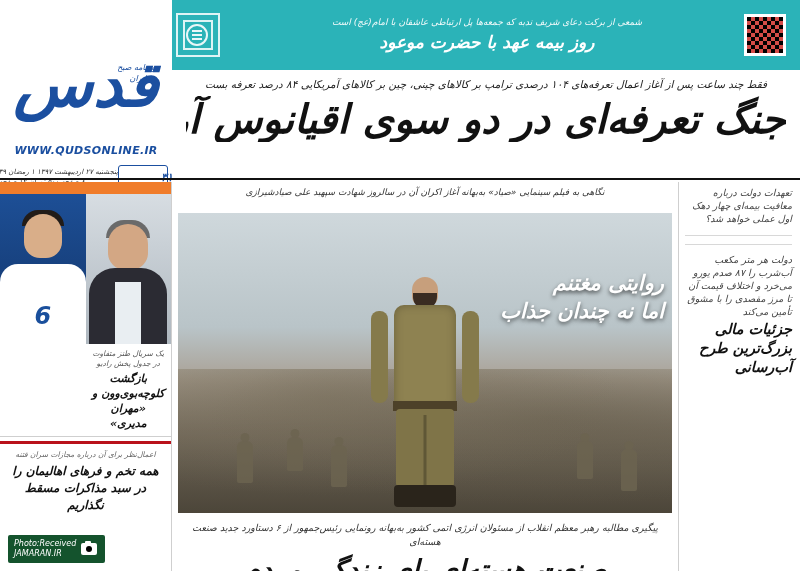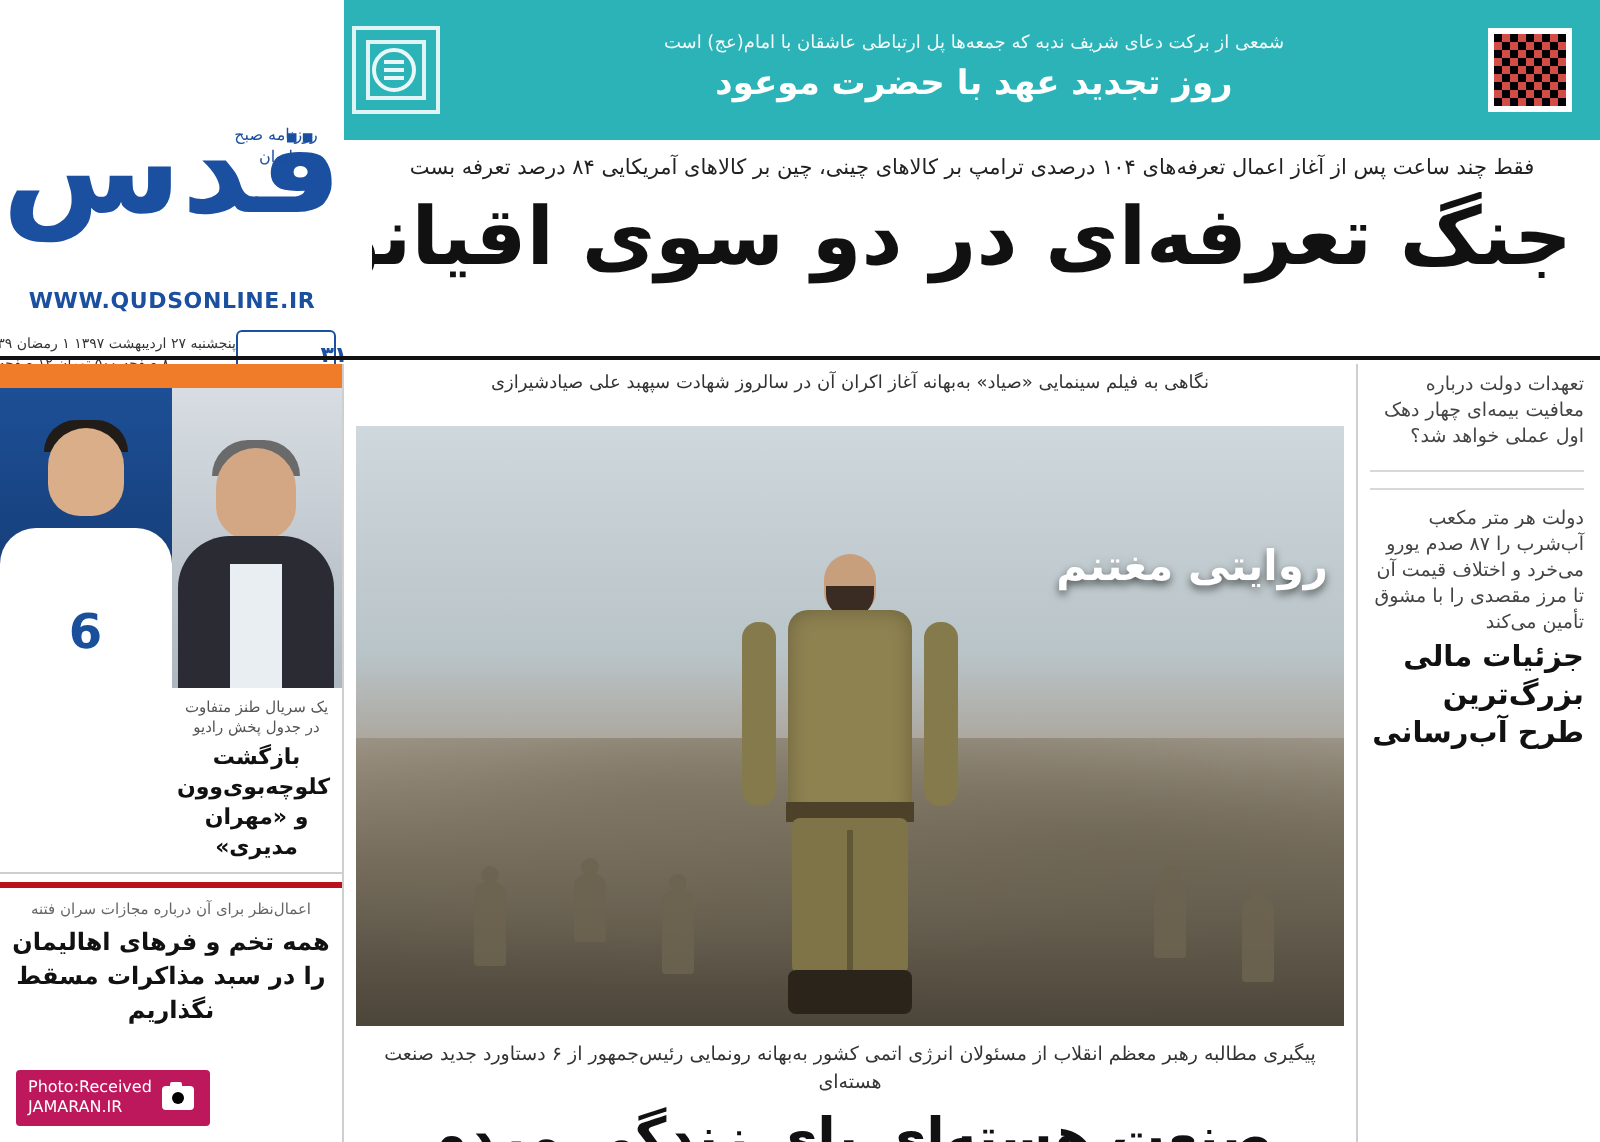--- a/index.html
+++ b/index.html
@@ -7,20 +7,21 @@
     width: 800px; height: 571px;
     font-family: "DejaVu Sans", "Liberation Sans", sans-serif;
     background: #ffffff;
     overflow: hidden;
   }
   .page {
     position: relative;
     width: 800px; height: 571px;
     background: #ffffff;
     direction: rtl;
+    font-style: italic;
   }
 
   
   .topbar {
     position: absolute; top: 0; right: 0;
     width: 628px; height: 70px;
     background: #2bb3b8;
     color: #ffffff;
     display: flex;
     align-items: center;
@@ -317,21 +318,21 @@
     padding: 6px; text-align: center; border-top: 3px solid #b9121b;
     margin-top: 4px;
   }
   .lb-kicker { font-size: 7.5px; color: #666; line-height: 10px; }
   .lb-title { font-size: 12px; font-weight: bold; color: #111; line-height: 17px; margin-top: 3px; }
 
   
   .watermark {
     position: absolute; left: 8px; bottom: 8px;
     display: flex; align-items: center; gap: 5px;
-    background: #be185d; color: #ffffff;
+    background: #14532d; color: #ffffff;
     padding: 4px 8px 4px 6px; border-radius: 2px;
     z-index: 20;
   }
   .wm-cam {
     width: 16px; height: 12px; background: #ffffff; border-radius: 2px;
     position: relative; flex: 0 0 auto;
   }
   .wm-cam::before {
     content:""; position:absolute; left:5px; top:3px; width:6px; height:6px;
     border-radius:50%; background:#000;
@@ -344,21 +345,21 @@
 </style>
 </head>
 <body>
 
 <div class="page">
 
   <div class="topbar">
     <div class="topbar-qr"></div>
     <div class="topbar-text">
       <div class="topbar-line1">شمعی از برکت دعای شریف ندبه که جمعه‌ها پل ارتباطی عاشقان با امام(عج) است</div>
-      <div class="topbar-line2">روز تجدید عهد با حضرت موعود</div>
+      <div class="topbar-line2">روز بیمه عهد با حضرت موعود</div>
     </div>
     <div class="topbar-deco"></div>
     <div class="topbar-icon-left"></div>
   </div>
 
   <div class="masthead">
     <div class="logo-wrap">
       <span class="logo-text">قدس</span>
     </div>
     <div class="logo-sub">روزنامه صبح ایران</div>
@@ -413,20 +414,21 @@
           <div class="head"></div>
           <div class="beard"></div>
           <div class="torso"></div>
           <div class="belt"></div>
           <div class="legs"></div>
           <div class="boots"></div>
         </div>
 
         <div class="overlay-text">
           <div class="overlay-line1">روایتی مغتنم</div>
+          <div class="overlay-line2">اما نه چندان جذاب</div>
         </div>
       </div>
 
       <div class="center-bottom">
         <div class="center-kicker">پیگیری مطالبه رهبر معظم انقلاب از مسئولان انرژی اتمی کشور به‌بهانه رونمایی رئیس‌جمهور از ۶ دستاورد جدید صنعت هسته‌ای</div>
         <div class="center-headline">صنعت هسته‌ای پای زندگی مردم</div>
       </div>
     </div>
 
     <div class="col-left">

